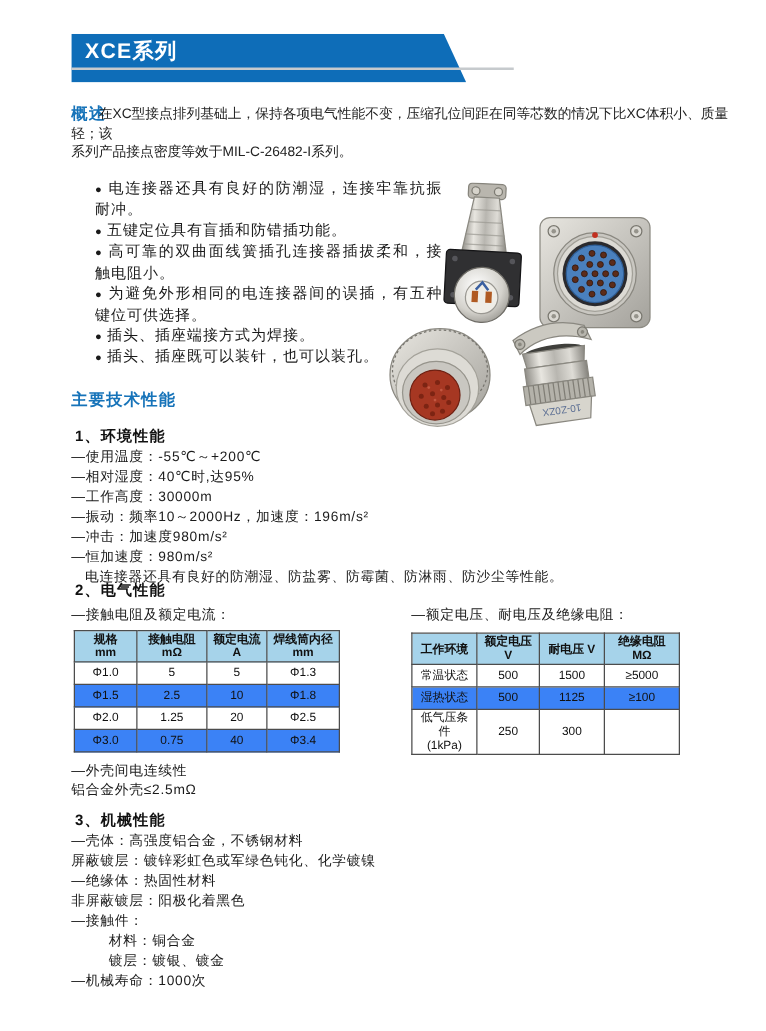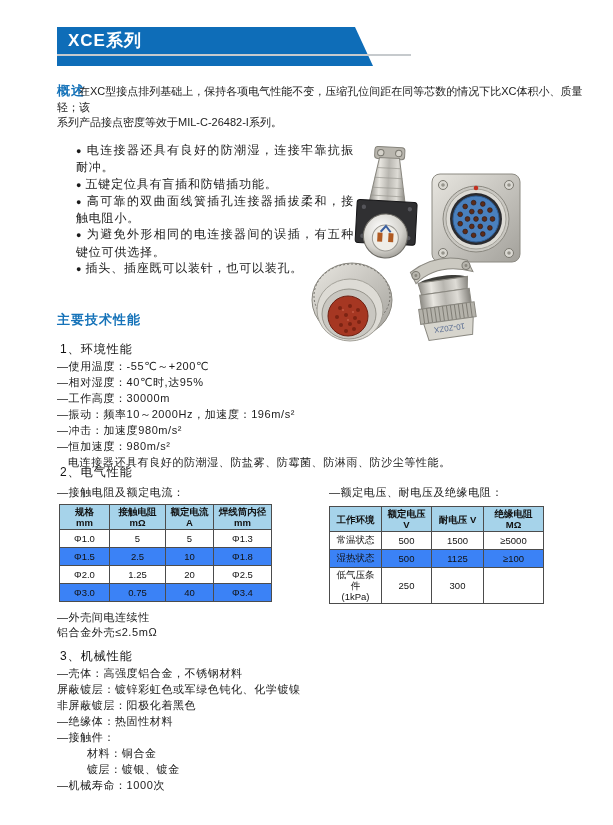--- a/index.html
+++ b/index.html
@@ -11,21 +11,21 @@
   
   .banner{
     left:57px;top:27px;width:316px;height:39px;background:#0e6db8;
     clip-path:polygon(0 0,calc(100% - 18px) 0,100% 100%,0 100%);
     color:#fff;font-weight:bold;font-size:17px;line-height:28px;
     padding-left:11px;letter-spacing:1px;box-sizing:border-box;
   }
   .banner-line{left:57px;top:54px;width:354px;height:2px;background:#c6cacd;}
   
   .h-blue{color:#1673b9;font-weight:bold;font-size:13px;letter-spacing:1px;}
-  .h-sub{font-weight:normal;font-size:12px;color:#111;letter-spacing:1px;}
+  .h-sub{font-weight:bold;font-size:12px;color:#111;letter-spacing:1px;}
   
   .para{left:57px;top:84px;width:527px;font-size:11px;line-height:15.5px;color:#222;}
   .para .indent1{text-indent:2em;}
   .bullets{left:76px;top:142px;width:278px;font-size:12px;line-height:16.3px;
     text-align:justify;letter-spacing:0.8px;color:#1a1a1a;}
   .bullet-item::before{content:"● ";font-size:9px;}
   
   .plist{font-size:11px;line-height:16px;color:#1a1a1a;letter-spacing:0.6px;}
   .plist .indent{padding-left:30px;}
   .plist .note{padding-left:11px;}
@@ -53,20 +53,21 @@
 <div class="abs para">
   <div class="indent1">在XC型接点排列基础上，保持各项电气性能不变，压缩孔位间距在同等芯数的情况下比XC体积小、质量轻；该</div>
   <div>系列产品接点密度等效于MIL-C-26482-I系列。</div>
 </div>
 
 <div class="abs bullets">
   <div class="bullet-item">电连接器还具有良好的防潮湿，连接牢靠抗振耐冲。</div>
   <div class="bullet-item">五键定位具有盲插和防错插功能。</div>
   <div class="bullet-item">高可靠的双曲面线簧插孔连接器插拔柔和，接触电阻小。</div>
   <div class="bullet-item">为避免外形相同的电连接器间的误插，有五种键位可供选择。</div>
+  <div class="bullet-item">插头、插座端接方式为焊接。</div>
   <div class="bullet-item">插头、插座既可以装针，也可以装孔。</div>
 </div>
 
 <div class="photo" style="left:346px;top:146px;width:82px;height:118px;">
   <svg width="82" height="118" viewBox="0 0 82 118">
     <defs>
       <linearGradient id="gsil" x1="0" y1="0" x2="1" y2="0">
         <stop offset="0" stop-color="#8f8d87"></stop>
           <stop offset="0.25" stop-color="#e8e6e0"></stop>
         <stop offset="0.5" stop-color="#b8b6b0"></stop>
@@ -294,19 +295,19 @@
   </tbody>
 </table>
 
 <div class="abs plist" style="left:57px;top:609px;">—外壳间电连续性</div>
 <div class="abs plist" style="left:57px;top:624px;">铝合金外壳≤2.5mΩ</div>
 
 <div class="abs h-sub" style="left:60px;top:648px;">3、机械性能</div>
 <div class="abs plist" style="left:57px;top:665px;">
   <div>—壳体：高强度铝合金，不锈钢材料</div>
   <div>屏蔽镀层：镀锌彩虹色或军绿色钝化、化学镀镍</div>
+  <div>—绝缘体：热固性材料</div>
   <div>非屏蔽镀层：阳极化着黑色</div>
-  <div>—绝缘体：热固性材料</div>
   <div>—接触件：</div>
   <div class="indent">材料：铜合金</div>
   <div class="indent">镀层：镀银、镀金</div>
   <div>—机械寿命：1000次</div>
 </div>
 
 </body></html>

